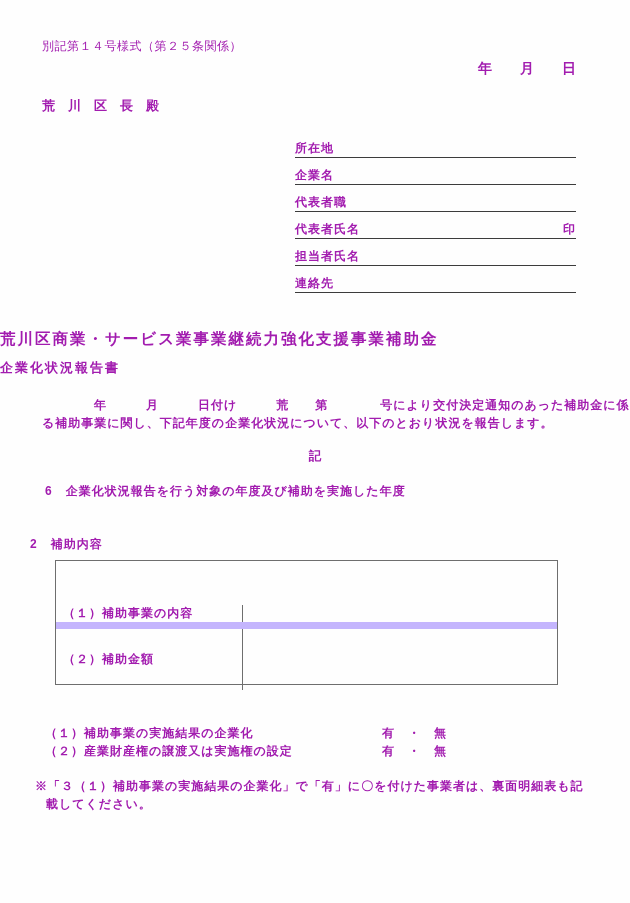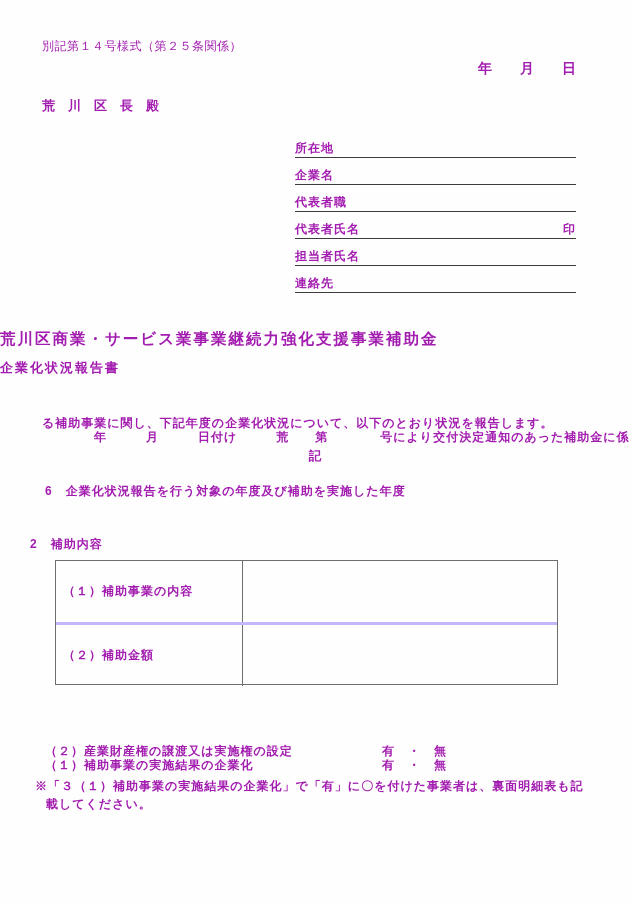--- a/index.html
+++ b/index.html
@@ -26,47 +26,47 @@
     border-bottom:1.3px solid #3c3c3c;
     display:flex; justify-content:space-between; align-items:flex-end;
     font-size:12px; font-weight:600; letter-spacing:1px;
   }
 
   .title-line { left:0; width:630px; text-align:left; font-weight:700; letter-spacing:2px; }
   .title-1 { top:329px; font-size:15.5px; }
   .title-2 { top:359px; font-size:13px; }
 
   .para-line { left:42px; width:545px; font-size:12px; font-weight:600; letter-spacing:1px; white-space:pre; }
-  .para-1 { top:397px;margin-top:32px; }
+  .para-1 { top:397px; }
   .para-2 { top:415px; }
 
   .ki { left:0; width:630px; top:448px; text-align:center; font-size:12.5px; font-weight:600; }
 
   .sec-heading { font-size:12px; font-weight:600; letter-spacing:1px; white-space:pre; }
   .s1-l1 { left:45px; top:483px; }
   .s1-l2 { left:105px; top:502px; }
   .s2-h  { left:30px; top:536px; }
 
   .subsidy-table {
     position:absolute; left:55px; top:560px; width:501px; height:123px;
     border:1px solid #6e6e6e; background:#fefefe;
   }
   .t-row { height:61px; display:flex; }
-  .t-row-divider { border-bottom:3px solid #c4b5fd; }
+  .t-row-divider { border-bottom:7px solid #c4b5fd;align-items:flex-end; }
   .t-label {
     width:187px; box-sizing:border-box; border-right:1px solid #6e6e6e;
     display:flex; align-items:center; padding-left:7px;
     font-size:12px; font-weight:600; letter-spacing:1px;
   }
   .t-value { flex:1; }
 
   .s3-h  { left:45px; top:705px; }
   .s3-item-label { font-size:12px; font-weight:600; letter-spacing:1px; white-space:pre; }
   .s3-choice { left:382px; font-size:12px; font-weight:600; letter-spacing:1px; white-space:pre; }
-  .s3-r1 { top:725px;margin-top:32px; }
+  .s3-r1 { top:725px; }
   .s3-r2 { top:743px; }
 
   .note-line { font-size:12px; font-weight:600; letter-spacing:1px; white-space:pre; }
   .note-1 { left:35px; top:778px; width:560px; }
   .note-2 { left:46px; top:796px;text-align:right; }
 </style>
 </head>
 <body>
 
 <div class="page">

